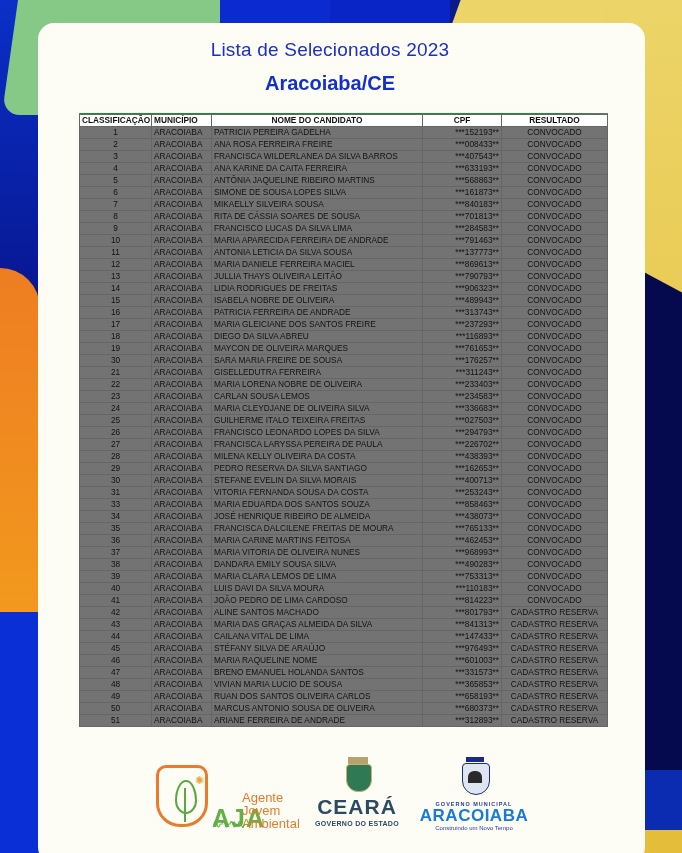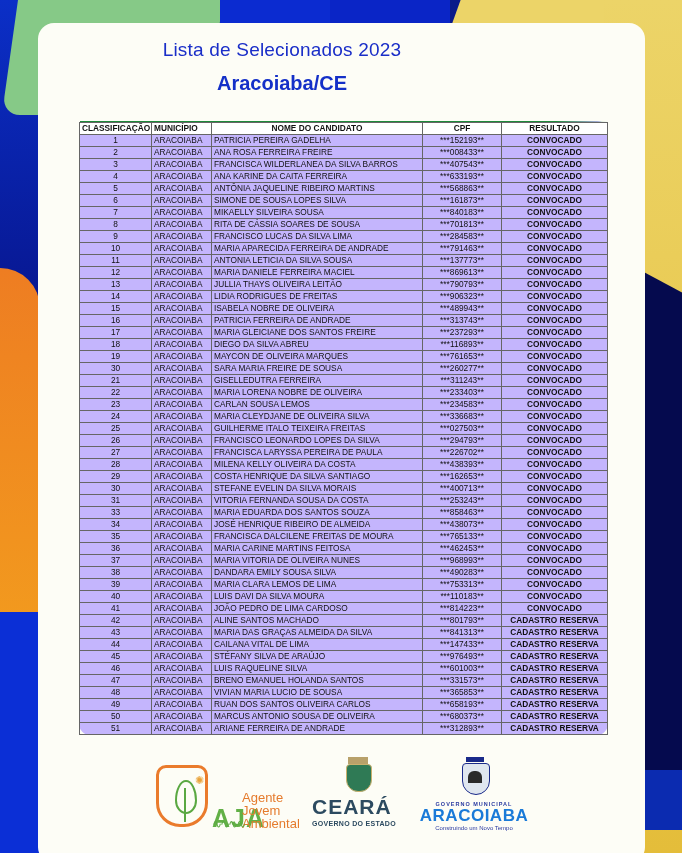--- a/index.html
+++ b/index.html
@@ -18,55 +18,55 @@
   .bg-navy-right { right:0; top:270px; width:42px; height:560px; background:#050a4e; clip-path:polygon(0 0,100% 4%,100% 100%,0 100%); }
   .bg-blue-right { right:0; top:770px; width:42px; height:60px; background:#0b2bb0; }
   .bg-orange { left:0; top:268px; width:40px; height:360px; background:linear-gradient(180deg,#ee7d22 0%,#f29a1e 100%); border-radius:0 40px 0 0; }
   .bg-blue-bottom-left { left:0; top:612px; width:40px; height:241px; background:#0b2fd6; }
 
   .card {
     position:absolute; left:38px; top:23px; width:607px; height:840px;
     background:#fdfdf6; border-radius:16px;
   }
   .title {
-    position:absolute; left:0; width:564px; text-align:center; color:#1a2ec8;
+    position:absolute; left:0; width:564px; text-align:center; color:#1a2ec8;padding-left:48px;
   }
   .title-1 { top:39px; font-size:19px; font-weight:normal; letter-spacing:0.2px; }
   .title-2 { top:72px; font-size:20px; font-weight:bold; color:#1430c8; }
 
   table.sel {
-    position:absolute; left:79px; top:121px; width:528px;
+    position:absolute; left:79px; top:113px; width:528px;
     border-collapse:collapse; table-layout:fixed;
-    font-size:8.3px; color:#111; background:#c4b5fd;border-radius:11px;
+    font-size:8.3px; color:#111; background:#737373;
   }
   table.sel .topline td { height:1px; padding:0; border:none; background:linear-gradient(90deg,#1e8a3a 0%,#1e8a3a 90%,transparent 100%); }
   table.sel th, table.sel td.c {
     border:1px solid #666; height:11px; padding:0 2px; line-height:11px;
     white-space:nowrap; overflow:hidden;
   }
   table.sel th { font-weight:bold; text-align:center; background:#fff; }
   table.sel th.mun { text-align:left; }
   td.num { text-align:center; }
   td.mun, td.nome { text-align:left; }
-  td.cpf { text-align:center;margin-top:36px; }
-  td.res { text-align:center; font-weight:bold; }
+  td.cpf { text-align:right;margin-top:36px; }
+  td.res { text-align:center; font-weight:normal; }
   col.c1 { width:72px; } col.c2 { width:60px; } col.c3 { width:211px; } col.c4 { width:79px; } col.c5 { width:106px; }
 
   .logos { position:absolute; left:0; top:755px; width:682px; height:80px; }
   .logo { position:absolute; }
   .aja { left:152px; top:6px; width:160px; height:70px; }
   .aja-shield { position:absolute; left:4px; top:4px; width:46px; height:56px; border:3px solid #ea7b2c; border-radius:10px 10px 24px 24px; }
   .aja-leaf { position:absolute; left:16px; top:12px; width:18px; height:30px; border:2px solid #5aa842; border-radius:50% 50% 50% 50% / 60% 60% 40% 40%; }
   .aja-stem { position:absolute; left:25px; top:20px; width:2px; height:34px; background:#5aa842; }
   .aja-sun { position:absolute; left:36px; top:6px; font-size:11px; color:#e9a33a; }
   .aja-title { position:absolute; left:60px; top:2px; font-size:25px; font-weight:bold; color:#62b046; letter-spacing:1px;margin-top:41px; }
   .aja-sub { position:absolute; left:60px; top:30px; font-size:13px; line-height:13px; color:#e57b2d;margin-left:30px; }
   .aja-wave { position:absolute; left:60px; top:56px; font-size:12px; color:#5aa842; letter-spacing:-2px; }
 
-  .ceara { left:312px; top:2px; width:90px; height:76px; }
+  .ceara { left:312px; top:2px; width:90px; height:76px; text-align:center; }
   .ceara-crest { position:absolute; left:32px; top:0; width:28px; height:34px; }
   .ceara-crest .crown { position:absolute; left:4px; top:0; width:20px; height:7px; background:#b8a16a; }
   .ceara-crest .shield { position:absolute; left:2px; top:7px; width:24px; height:26px; background:#2f7a55; border-radius:4px 4px 12px 12px; border:1px solid #c9b06c; }
   .ceara-word { position:absolute; left:0; top:38px; width:90px; font-size:21px; font-weight:bold; color:#2c4a60; letter-spacing:1px; }
   .ceara-sub { position:absolute; left:0; top:63px; width:90px; font-size:7px; font-weight:bold; color:#2c4a60; letter-spacing:0.3px; }
 
   .araco { left:412px; top:0; width:124px; height:78px; text-align:center; }
   .araco-crest { position:absolute; left:46px; top:2px; width:34px; height:40px; }
   .araco-crest .band { position:absolute; left:8px; top:0; width:18px; height:5px; background:#1a2a8a; }
   .araco-crest .shield { position:absolute; left:4px; top:6px; width:26px; height:30px; background:#dfe6ef; border:1px solid #1a2a8a; border-radius:4px 4px 14px 14px; }
@@ -245,21 +245,21 @@
         <td class="c num">19</td>
         <td class="c mun">ARACOIABA</td>
         <td class="c nome">MAYCON DE OLIVEIRA MARQUES</td>
         <td class="c cpf">***761653**</td>
         <td class="c res">CONVOCADO</td>
       </tr>
       <tr>
         <td class="c num">30</td>
         <td class="c mun">ARACOIABA</td>
         <td class="c nome">SARA MARIA FREIRE DE SOUSA</td>
-        <td class="c cpf">***260277**</td>
+        <td class="c cpf">***176257**</td>
         <td class="c res">CONVOCADO</td>
       </tr>
       <tr>
         <td class="c num">21</td>
         <td class="c mun">ARACOIABA</td>
         <td class="c nome">GISELLEDUTRA FERREIRA</td>
         <td class="c cpf">***311243**</td>
         <td class="c res">CONVOCADO</td>
       </tr>
       <tr>
@@ -307,21 +307,21 @@
       <tr>
         <td class="c num">28</td>
         <td class="c mun">ARACOIABA</td>
         <td class="c nome">MILENA KELLY OLIVEIRA DA COSTA</td>
         <td class="c cpf">***438393**</td>
         <td class="c res">CONVOCADO</td>
       </tr>
       <tr>
         <td class="c num">29</td>
         <td class="c mun">ARACOIABA</td>
-        <td class="c nome">COSTA HENRIQUE DA SILVA SANTIAGO</td>
+        <td class="c nome">PEDRO RESERVA DA SILVA SANTIAGO</td>
         <td class="c cpf">***162653**</td>
         <td class="c res">CONVOCADO</td>
       </tr>
       <tr>
         <td class="c num">30</td>
         <td class="c mun">ARACOIABA</td>
         <td class="c nome">STEFANE EVELIN DA SILVA MORAIS</td>
         <td class="c cpf">***400713**</td>
         <td class="c res">CONVOCADO</td>
       </tr>
@@ -419,21 +419,21 @@
       <tr>
         <td class="c num">45</td>
         <td class="c mun">ARACOIABA</td>
         <td class="c nome">STÉFANY SILVA DE ARAÚJO</td>
         <td class="c cpf">***976493**</td>
         <td class="c res">CADASTRO RESERVA</td>
       </tr>
       <tr>
         <td class="c num">46</td>
         <td class="c mun">ARACOIABA</td>
-        <td class="c nome">LUIS RAQUELINE SILVA</td>
+        <td class="c nome">MARIA RAQUELINE NOME</td>
         <td class="c cpf">***601003**</td>
         <td class="c res">CADASTRO RESERVA</td>
       </tr>
       <tr>
         <td class="c num">47</td>
         <td class="c mun">ARACOIABA</td>
         <td class="c nome">BRENO EMANUEL HOLANDA SANTOS</td>
         <td class="c cpf">***331573**</td>
         <td class="c res">CADASTRO RESERVA</td>
       </tr>

